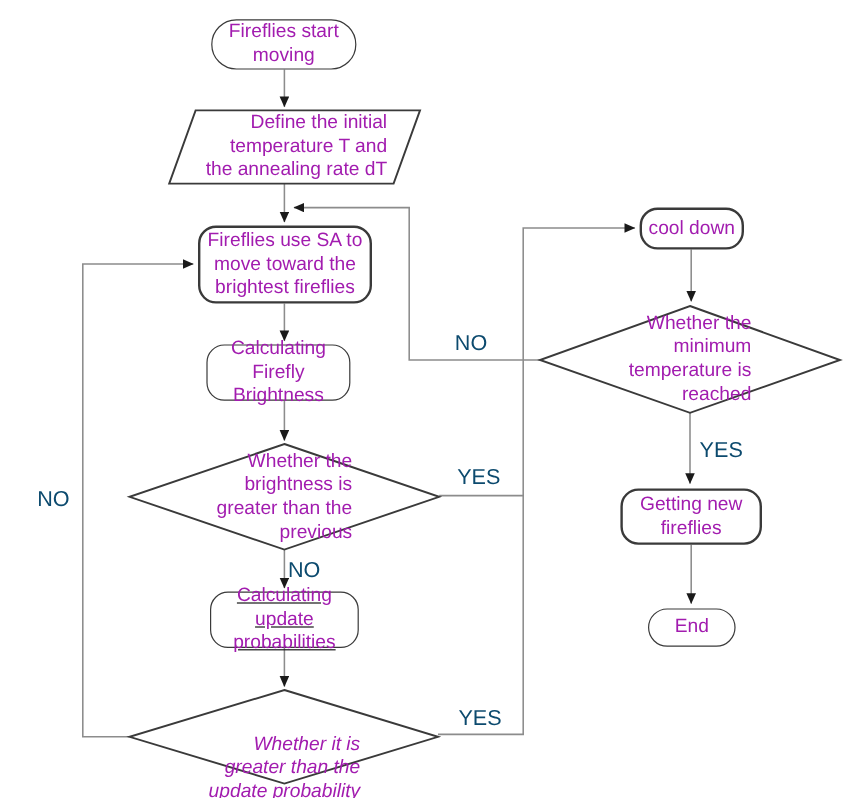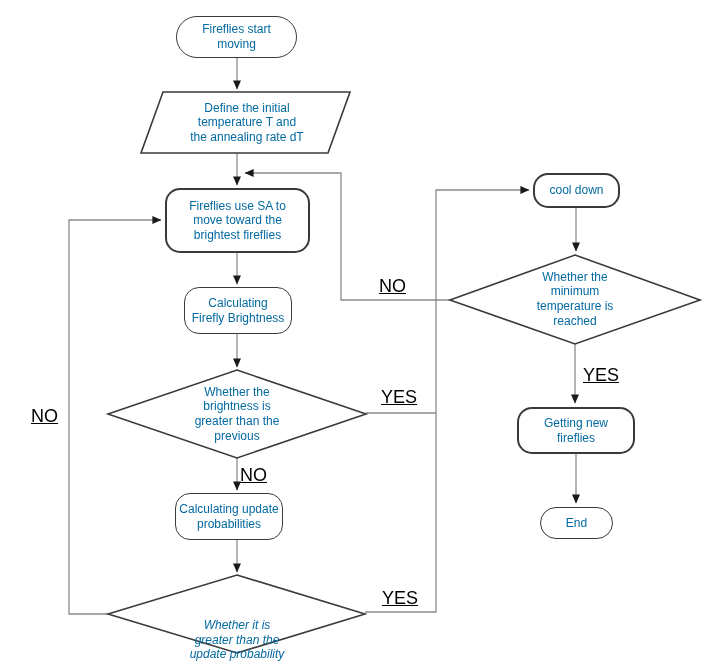--- a/index.html
+++ b/index.html
@@ -22,52 +22,51 @@
     box-sizing: border-box;
     display: flex;
     align-items: center;
     justify-content: center;
     background: #ffffff;
     text-align: center;
     border-radius: 15px;
   }
   .node .label, .float-label {
     white-space: pre-line;
-    font-size: 12px;
+    font-size: 16px;
     line-height: 1.22;
-    color: #0369a1;
+    color: #a21caf;
   }
   .rect      { border: 1.5px solid #3a3a3a; }
   .rect.bold { border-width: 2px; }
   .terminal  { border: 1.6px solid #3a3a3a; border-radius: 21px; }
 
   
   .float-label {
     position: absolute;
     display: flex;
     align-items: center;
     justify-content: center;
-    text-align: center;
+    text-align: right;
     background: transparent;
   }
 
   .edge-label {
     position: absolute;
     font-size: 18px;
     line-height: 1;
-    color: #000000;
+    color: #0c4a6e;
     background: transparent;
-    text-decoration: underline;
   }
 
   
   #n-start      { left: 176px; top: 16px;  width: 121px; height: 42px; }
   #n-move       { left: 165px; top: 188px; width: 145px; height: 65px; }
-  #n-brightness { left: 184px; top: 287px; width: 108px; height: 47px; }
-  #n-update     { left: 175px; top: 493px; width: 108px; height: 47px; }
+  #n-brightness { left: 172px; top: 287px; width: 120px; height: 47px; }
+  #n-update     { left: 175px; top: 493px; width: 124px; height: 47px; text-decoration: underline; }
   #n-cool       { left: 533px; top: 173px; width: 87px;  height: 35px; }
   #n-getnew     { left: 517px; top: 407px; width: 118px; height: 47px; text-align: center; }
   #n-end        { left: 540px; top: 507px; width: 73px;  height: 32px; border-radius: 16px; }
 
   #l-init  { left: 157px; top: 95px;  width: 180px; height: 55px; }
   #l-d1    { left: 167px; top: 381px; width: 140px; height: 66px; }
   #l-d2    { left: 162px; top: 615px; width: 150px; height: 50px; font-style: italic; }
   #l-d3    { left: 515px; top: 266px; width: 120px; height: 66px; }
 
   #e-yes1 { left: 381px; top: 388px; }

